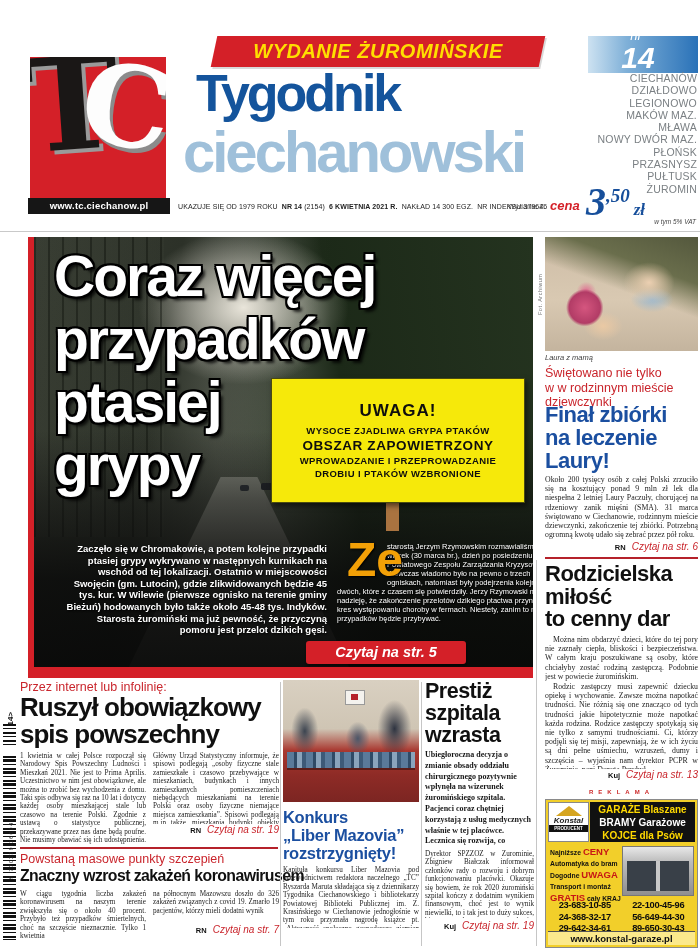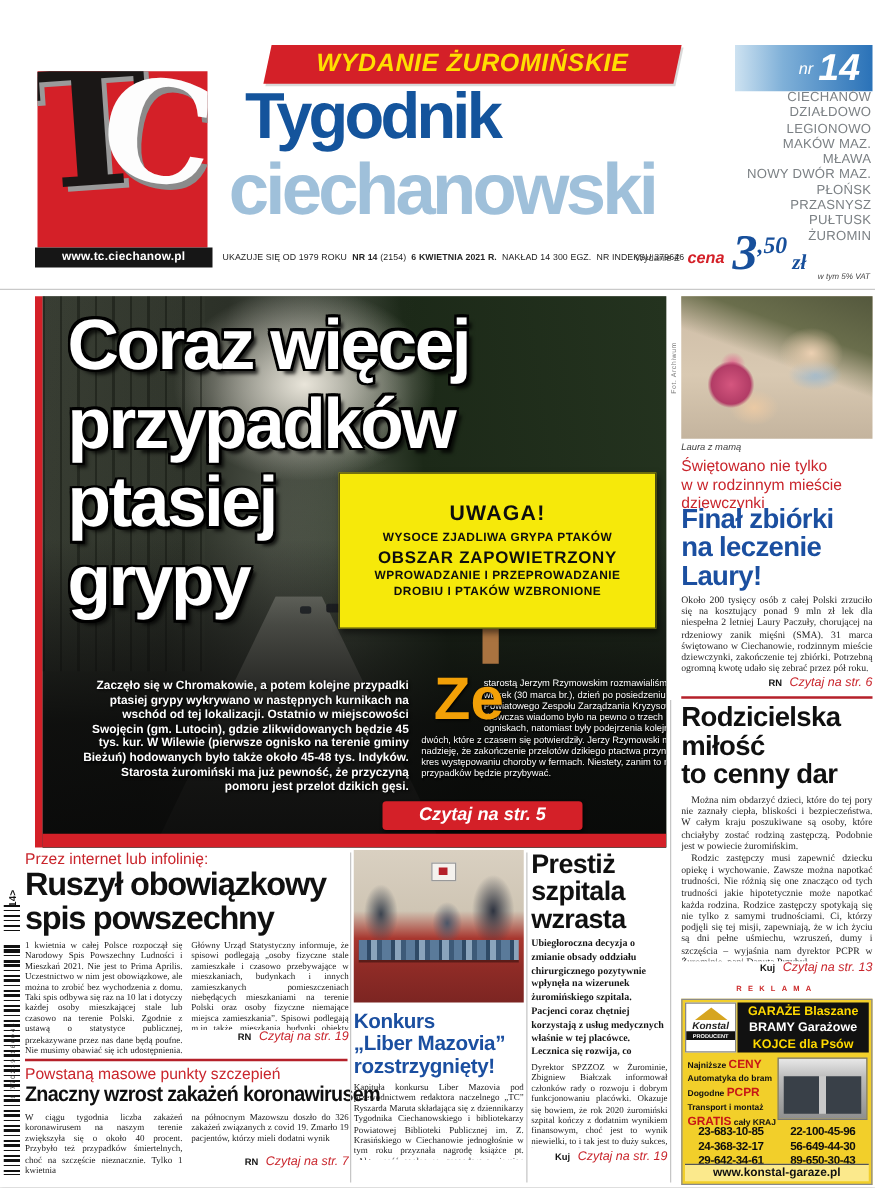--- a/index.html
+++ b/index.html
@@ -8,21 +8,21 @@
   .abs{position:absolute;}
   .pre{white-space:pre-line;}
 
   
   .edition-banner{left:214px;top:36px;width:328px;height:31px;background:#d42028;
     transform:skewX(-12deg);box-shadow:2px 2px 0 rgba(0,0,0,.15);}
   .edition-banner .t{transform:skewX(12deg);display:block;text-align:center;line-height:31px;
     color:#ffdf00;font-style:italic;font-weight:900;font-size:20px;letter-spacing:.5px;}
   .issue-badge{left:588px;top:36px;width:110px;height:37px;
     background:linear-gradient(90deg,#cde2f1 0%,#7fb0d8 35%,#2a72b8 100%);
-    display:flex;align-items:center;justify-content:flex-end;padding-right:10px;box-sizing:border-box;}
+    display:flex;align-items:center;justify-content:flex-end;padding-right:10px;box-sizing:border-box;flex-direction:column;}
   .issue-badge .nr{color:#fff;font-style:italic;font-size:13px;margin-right:4px;}
   .issue-badge .num{color:#fff;font-style:italic;font-weight:900;font-size:30px;line-height:30px;}
   .logo-box{left:30px;top:57px;width:136px;height:141px;background:#d42028;overflow:hidden;}
   .logo-t{position:absolute;left:-6px;top:-28px;font-size:128px;font-weight:900;color:#1a1716;
     text-shadow:4px 4px 0 #9a9a9a;transform:rotate(-4deg);font-family:"DejaVu Serif",serif;}
   .logo-c{position:absolute;left:52px;top:-16px;font-size:112px;font-weight:900;color:#fdfdfd;
     text-shadow:4px 4px 0 #8b8b8b;transform:rotate(8deg);font-family:"DejaVu Serif",serif;}
   .site-bar{left:28px;top:198px;width:142px;height:16px;background:#161616;color:#fff;
     font-weight:700;font-size:9.5px;text-align:center;line-height:16px;letter-spacing:.2px;}
   .mast1{left:196px;top:58px;font-size:52px;font-weight:900;color:#14549c;letter-spacing:-3px;
@@ -323,21 +323,21 @@
         <span class="k2">PRODUCENT</span>
       </div>
       <div class="ad-head">
         <div class="a1">GARAŻE Blaszane</div>
         <div class="a2">BRAMY Garażowe</div>
         <div class="a3">KOJCE dla Psów</div>
       </div>
       <div class="ad-feats">
         <div><span>Najniższe</span> <span class="hi">CENY</span></div>
         <div>Automatyka do bram</div>
-        <div><span>Dogodne</span> <span class="hi">PCPR</span></div>
+        <div><span>Dogodne</span> <span class="hi">UWAGA</span></div>
         <div>Transport i montaż</div>
         <div><span class="hi">GRATIS</span> <span>cały KRAJ</span></div>
       </div>
       <div class="ad-photo"></div>
       <div class="ad-phones">
         <span>23-683-10-85</span>
         <span>22-100-45-96</span>
         <span>24-368-32-17</span>
         <span>56-649-44-30</span>
         <span>29-642-34-61</span>

